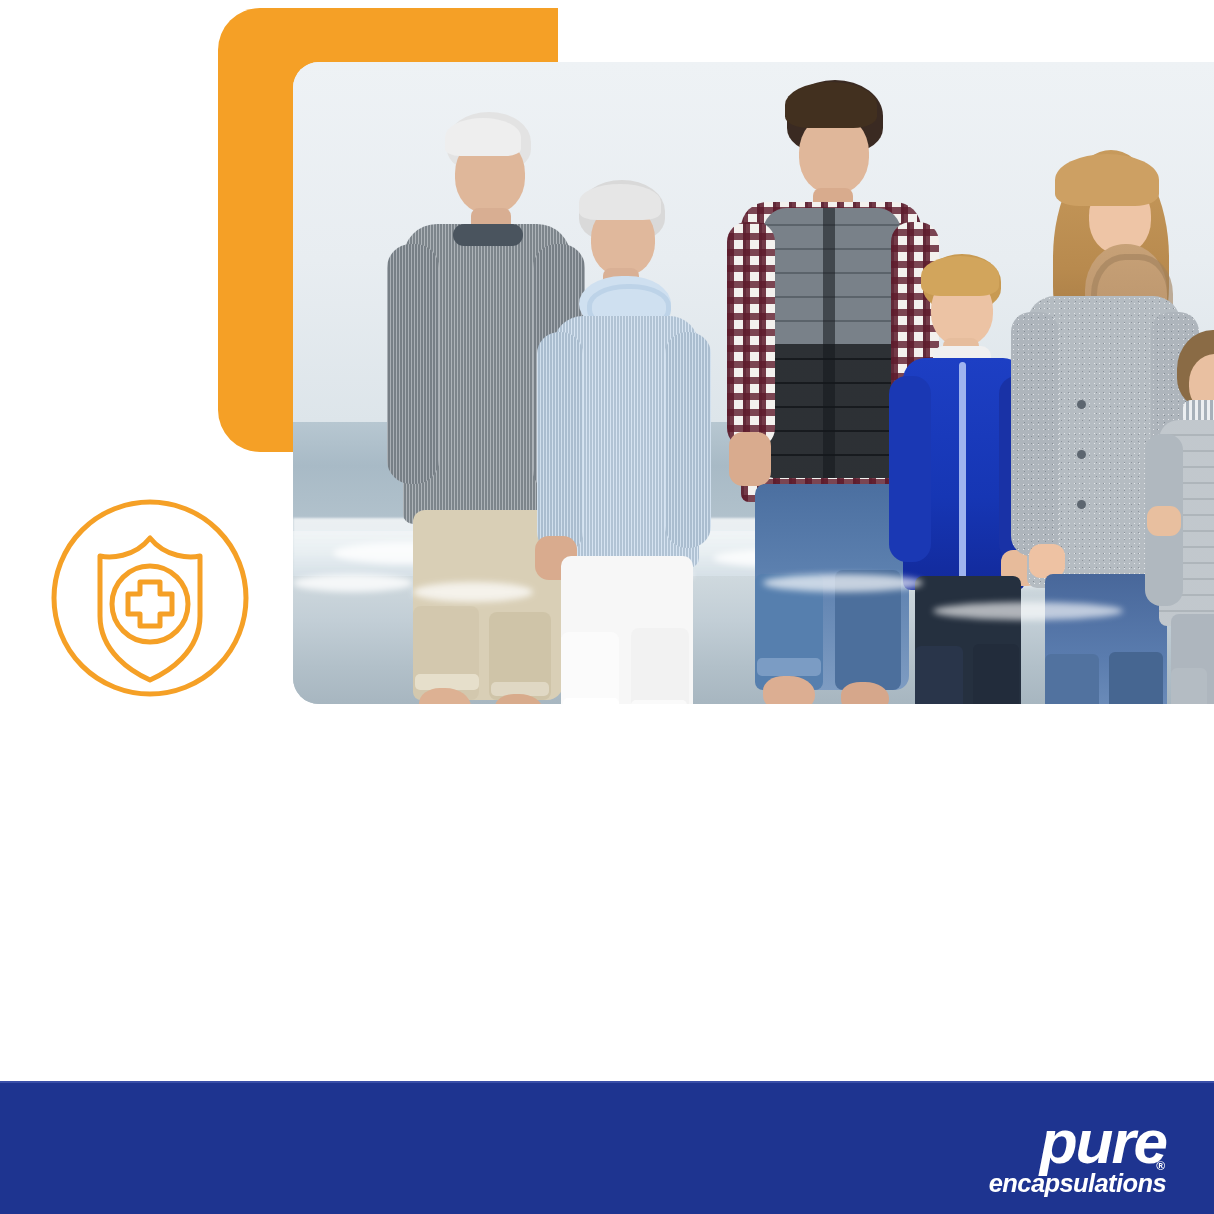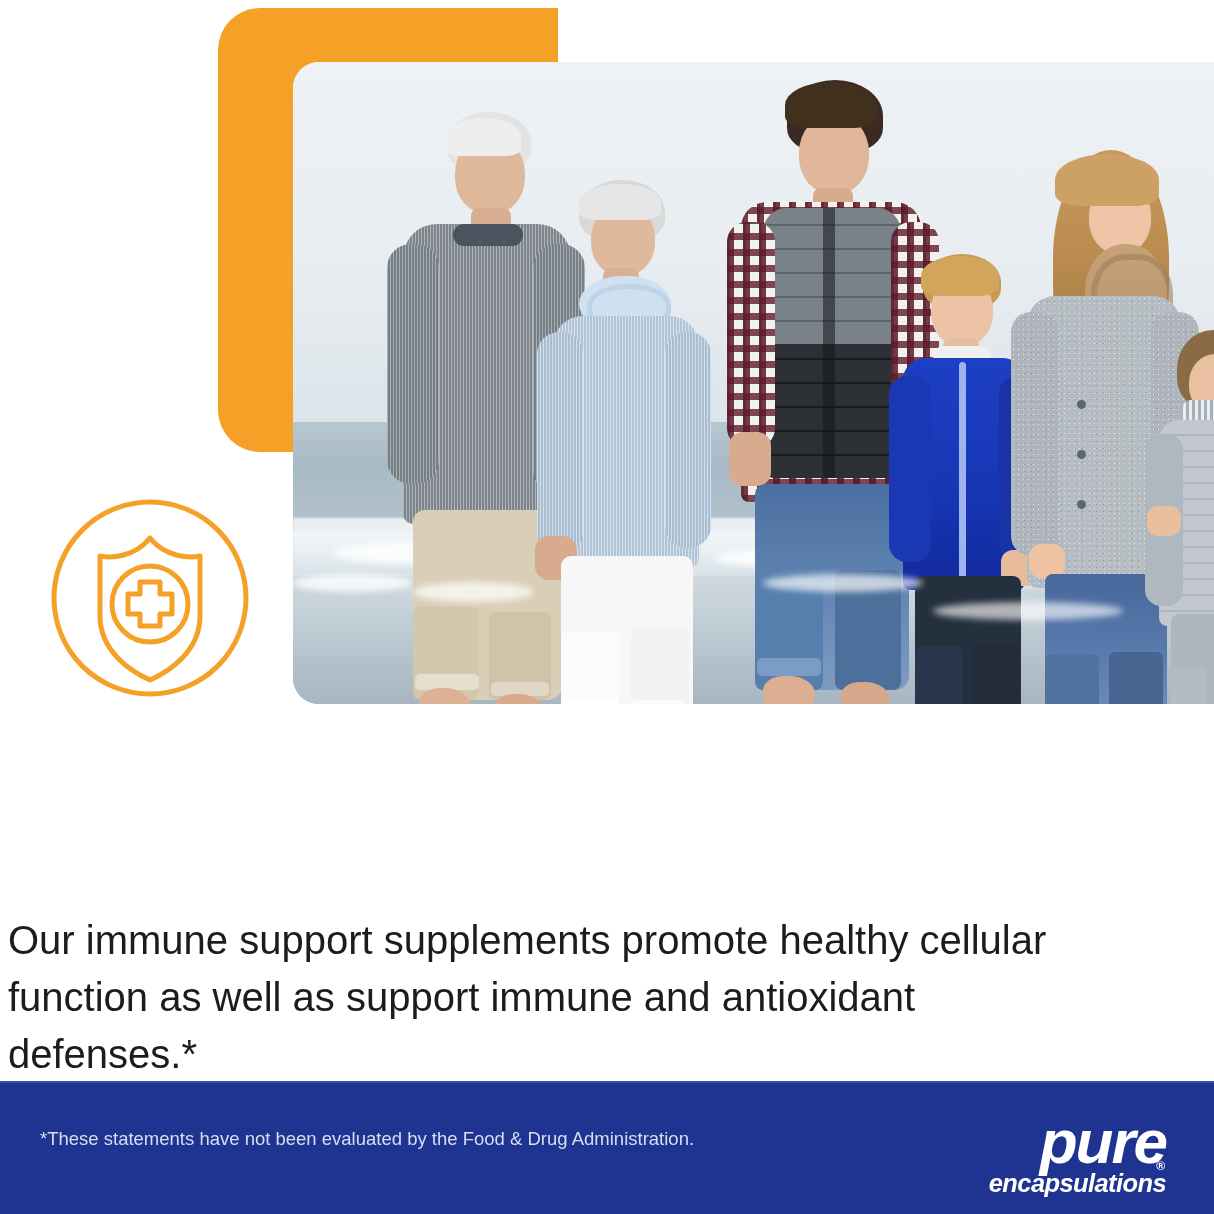--- a/index.html
+++ b/index.html
@@ -339,25 +339,23 @@
 
   <div class="badge">
     <svg width="204" height="204" viewBox="0 0 204 204">
       <circle cx="102" cy="102" r="96" fill="none" stroke="#F5A026" stroke-width="5"></circle>
       <path d="M102 42 C 86 62, 62 62, 52 60 L 52 120 C 52 156, 84 176, 102 184 C 120 176, 152 156, 152 120 L 152 60 C 142 62, 118 62, 102 42 Z" fill="none" stroke="#F5A026" stroke-width="5" stroke-linejoin="round"></path>
       <circle cx="102" cy="108" r="38" fill="none" stroke="#F5A026" stroke-width="5"></circle>
       <path d="M92 86 L112 86 L112 98 L124 98 L124 118 L112 118 L112 130 L92 130 L92 118 L80 118 L80 98 L92 98 Z" fill="none" stroke="#F5A026" stroke-width="5" stroke-linejoin="round"></path>
     </svg>
   </div>
 
-  <p class="subcopy">Our immune support supplements promote healthy cellular function as well as support immune and antioxidant defenses.*</p>
 
   <div class="footer">
     <div class="disclaimer">
-      <span>*These statements have not been evaluated by the Food &amp; Drug Administration.</span>
     </div>
 
     <div class="logo">
       <div class="pure">pure</div>
       <div class="enc">encapsulations</div>
       <div class="reg">®</div>
     </div>
   </div>
 
 </div>

